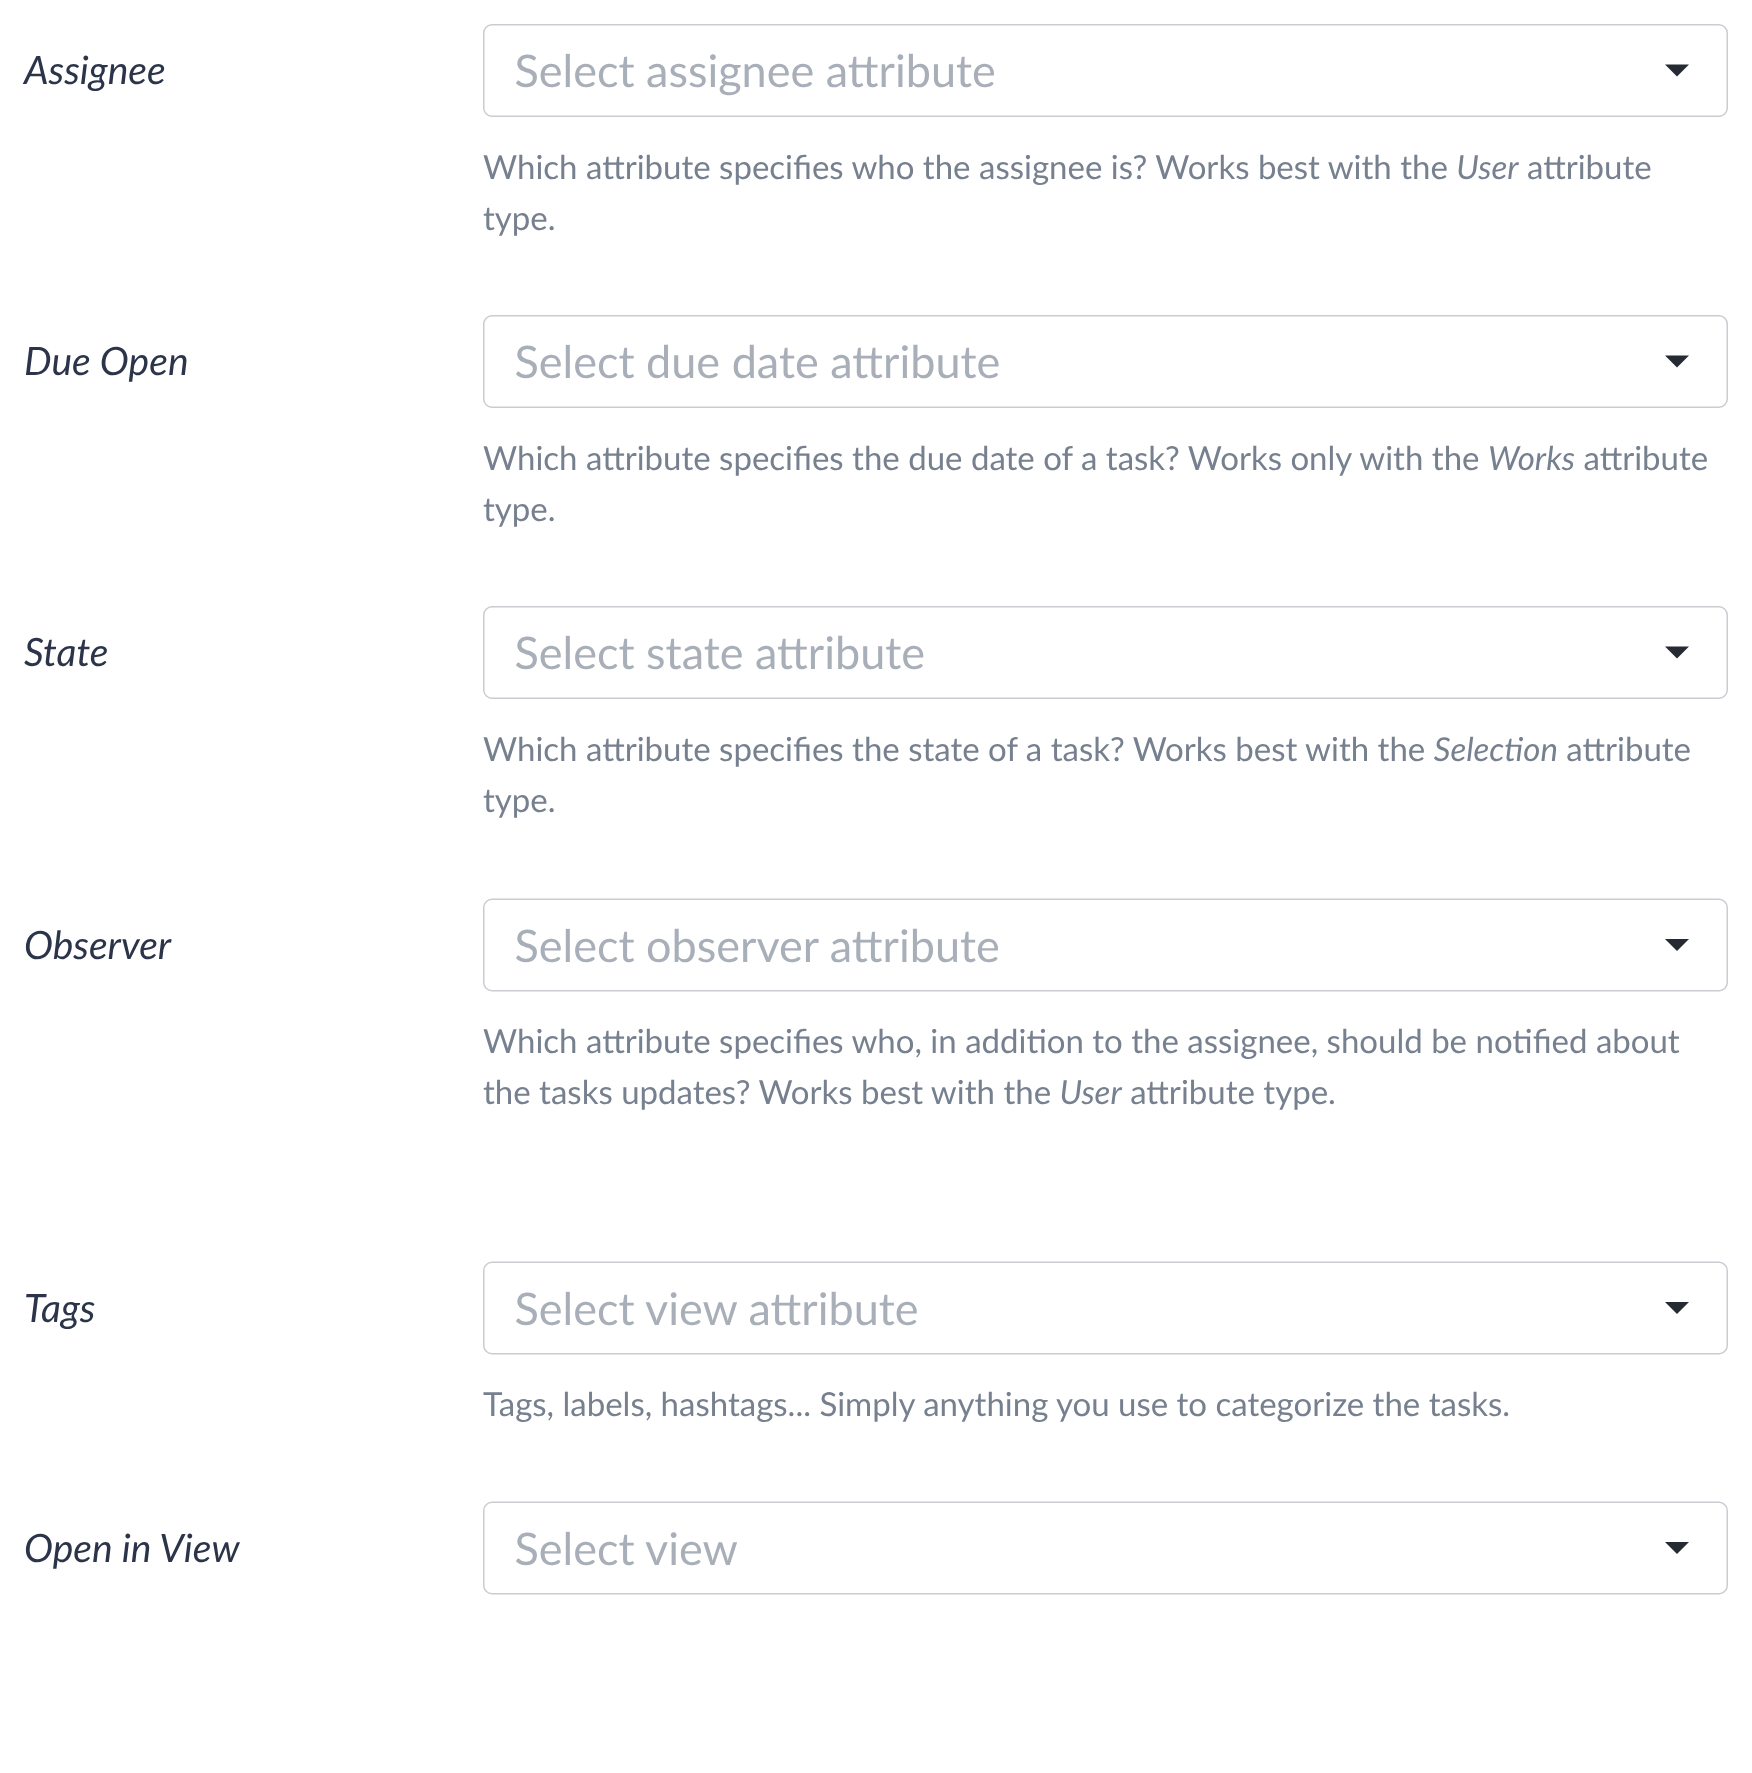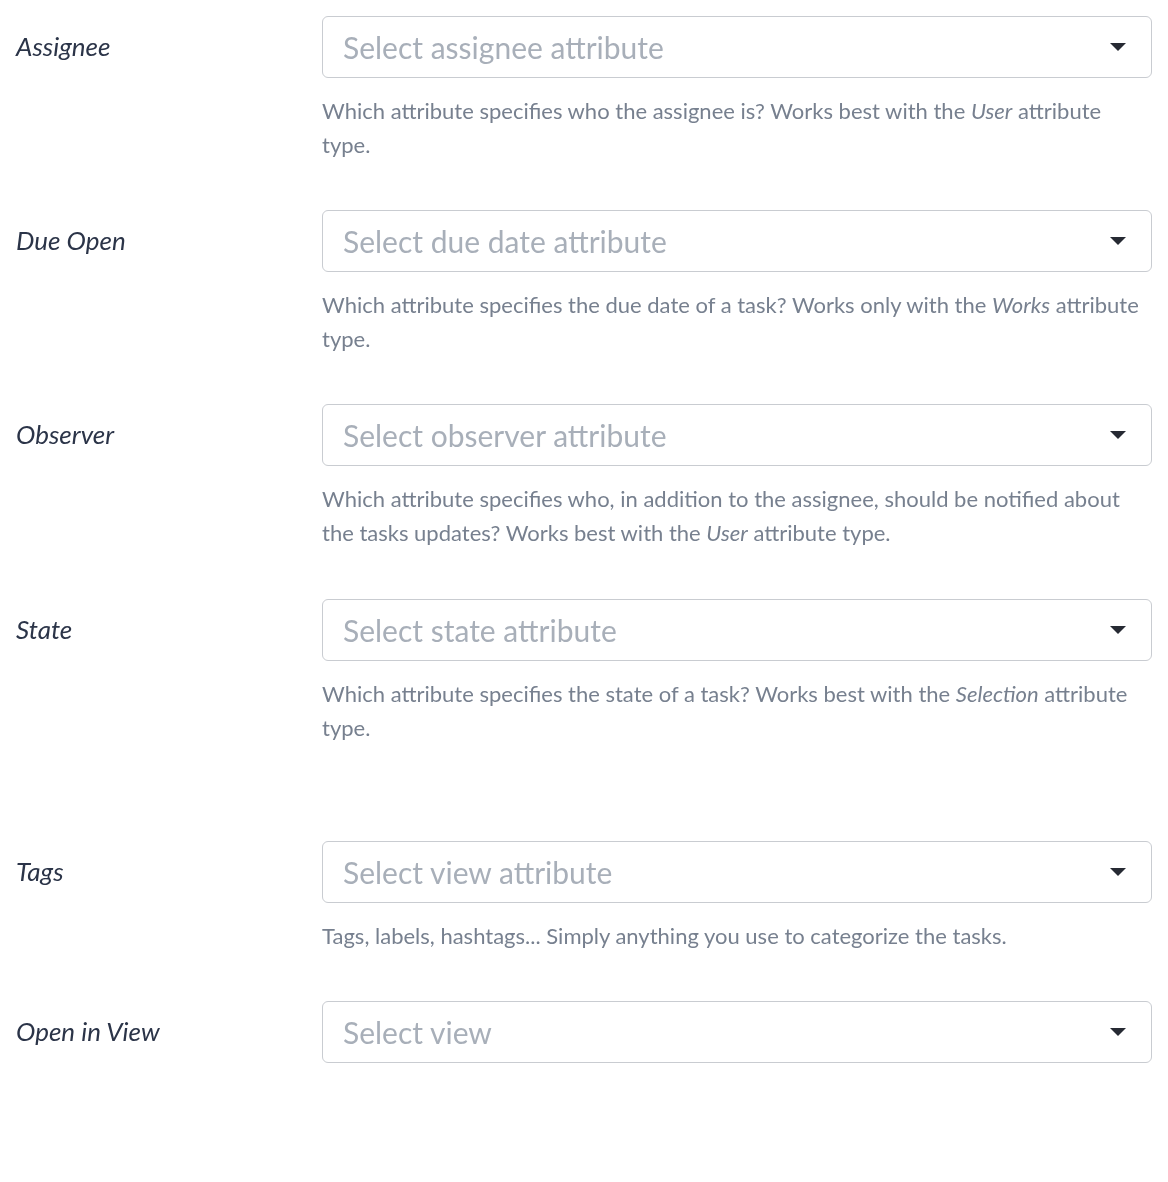--- a/index.html
+++ b/index.html
@@ -110,52 +110,52 @@
         </span>
       </div>
       <div class="hint">
         <span>Which attribute specifies the due date of a task? Works only with the </span><em>Works</em><span> attribute type.</span>
       </div>
     </div>
   </div>
 
   <div class="row">
     <div class="label-col">
+      <span class="label">State</span>
+    </div>
+    <div class="control-col">
+      <div class="select">
+        <span class="placeholder">Select state attribute</span>
+        <span class="caret">
+          <svg width="18" height="10" viewBox="0 0 18 10">
+              <path d="M1 1 L9 9 L17 1 Z" fill="#262a33"></path>
+            </svg>
+        </span>
+      </div>
+      <div class="hint">
+        <span>Which attribute specifies the state of a task? Works best with the </span><em>Selection</em><span> attribute type.</span>
+      </div>
+    </div>
+  </div>
+
+  <div class="row">
+    <div class="label-col">
       <span class="label">Observer</span>
     </div>
     <div class="control-col">
       <div class="select">
         <span class="placeholder">Select observer attribute</span>
         <span class="caret">
           <svg width="18" height="10" viewBox="0 0 18 10">
               <path d="M1 1 L9 9 L17 1 Z" fill="#262a33"></path>
             </svg>
         </span>
       </div>
       <div class="hint">
         <span>Which attribute specifies who, in addition to the assignee, should be notified about the tasks updates? Works best with the </span><em>User</em><span> attribute type.</span>
-      </div>
-    </div>
-  </div>
-
-  <div class="row">
-    <div class="label-col">
-      <span class="label">State</span>
-    </div>
-    <div class="control-col">
-      <div class="select">
-        <span class="placeholder">Select state attribute</span>
-        <span class="caret">
-          <svg width="18" height="10" viewBox="0 0 18 10">
-              <path d="M1 1 L9 9 L17 1 Z" fill="#262a33"></path>
-            </svg>
-        </span>
-      </div>
-      <div class="hint">
-        <span>Which attribute specifies the state of a task? Works best with the </span><em>Selection</em><span> attribute type.</span>
       </div>
     </div>
   </div>
 
   <div class="row">
   </div>
 
   <div class="row">
     <div class="label-col">
       <span class="label">Tags</span>

